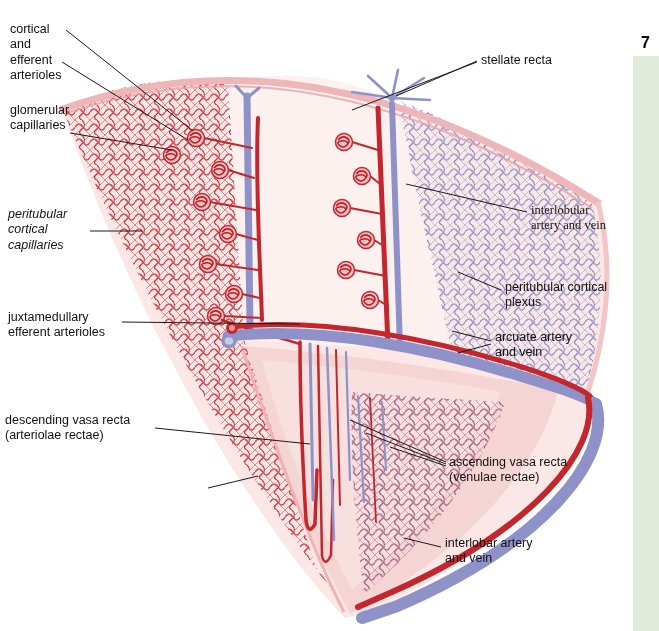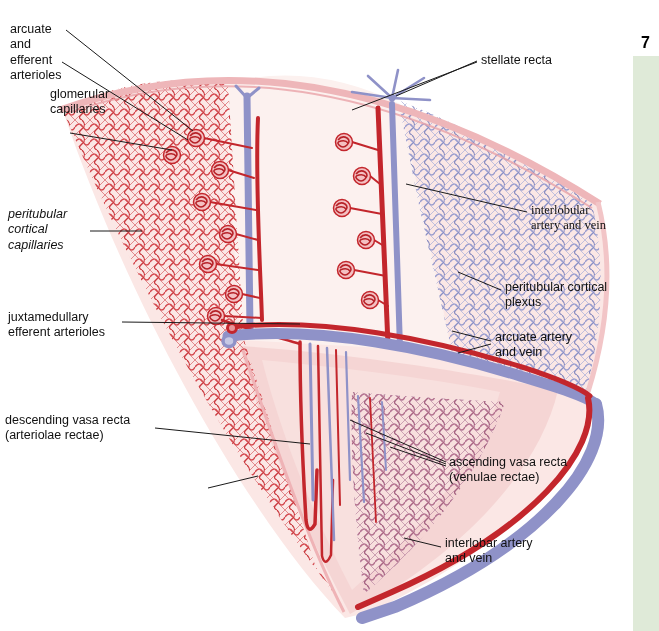--- a/index.html
+++ b/index.html
@@ -149,22 +149,22 @@
       <path d="M501,290 L458,272"></path>
       <path d="M491,341 L452,331"></path>
       <path d="M491,344 L458,353"></path>
       <path d="M446,462 L350,420"></path>
       <path d="M446,464 L366,433"></path>
       <path d="M446,466 L390,447"></path>
       <path d="M441,547 L404,538"></path>
     </g>
   </svg>
 
-  <div class="lbl" style="left:10px;top:22px;width:62px;">arcuate and efferent arterioles</div>
-  <div class="lbl" style="left:10px;top:87px;width:82px;margin-left:40px;">glomerular capillaries</div>
+  <div class="lbl" style="left:10px;top:22px;width:62px;">cortical and efferent arterioles</div>
+  <div class="lbl" style="left:10px;top:103px;width:82px;">glomerular capillaries</div>
   <div class="lbl" style="left:8px;top:207px;width:74px;font-style:italic;">peritubular cortical capillaries</div>
   <div class="lbl" style="left:8px;top:310px;width:120px;">juxtamedullary efferent arterioles</div>
   <div class="lbl" style="left:5px;top:413px;width:145px;">descending vasa recta (arteriolae rectae)</div>
   <div class="lbl" style="left:481px;top:53px;width:100px;">stellate recta</div>
   <div class="lbl" style="left:531px;top:203px;width:80px;font-family:Liberation Serif, serif;">interlobular artery and vein</div>
   <div class="lbl" style="left:505px;top:280px;width:112px;">peritubular cortical plexus</div>
   <div class="lbl" style="left:495px;top:330px;width:94px;">arcuate artery and vein</div>
   <div class="lbl" style="left:449px;top:455px;width:138px;">ascending vasa recta (venulae rectae)</div>
   <div class="lbl" style="left:445px;top:536px;width:108px;">interlobar artery and vein</div>
 

